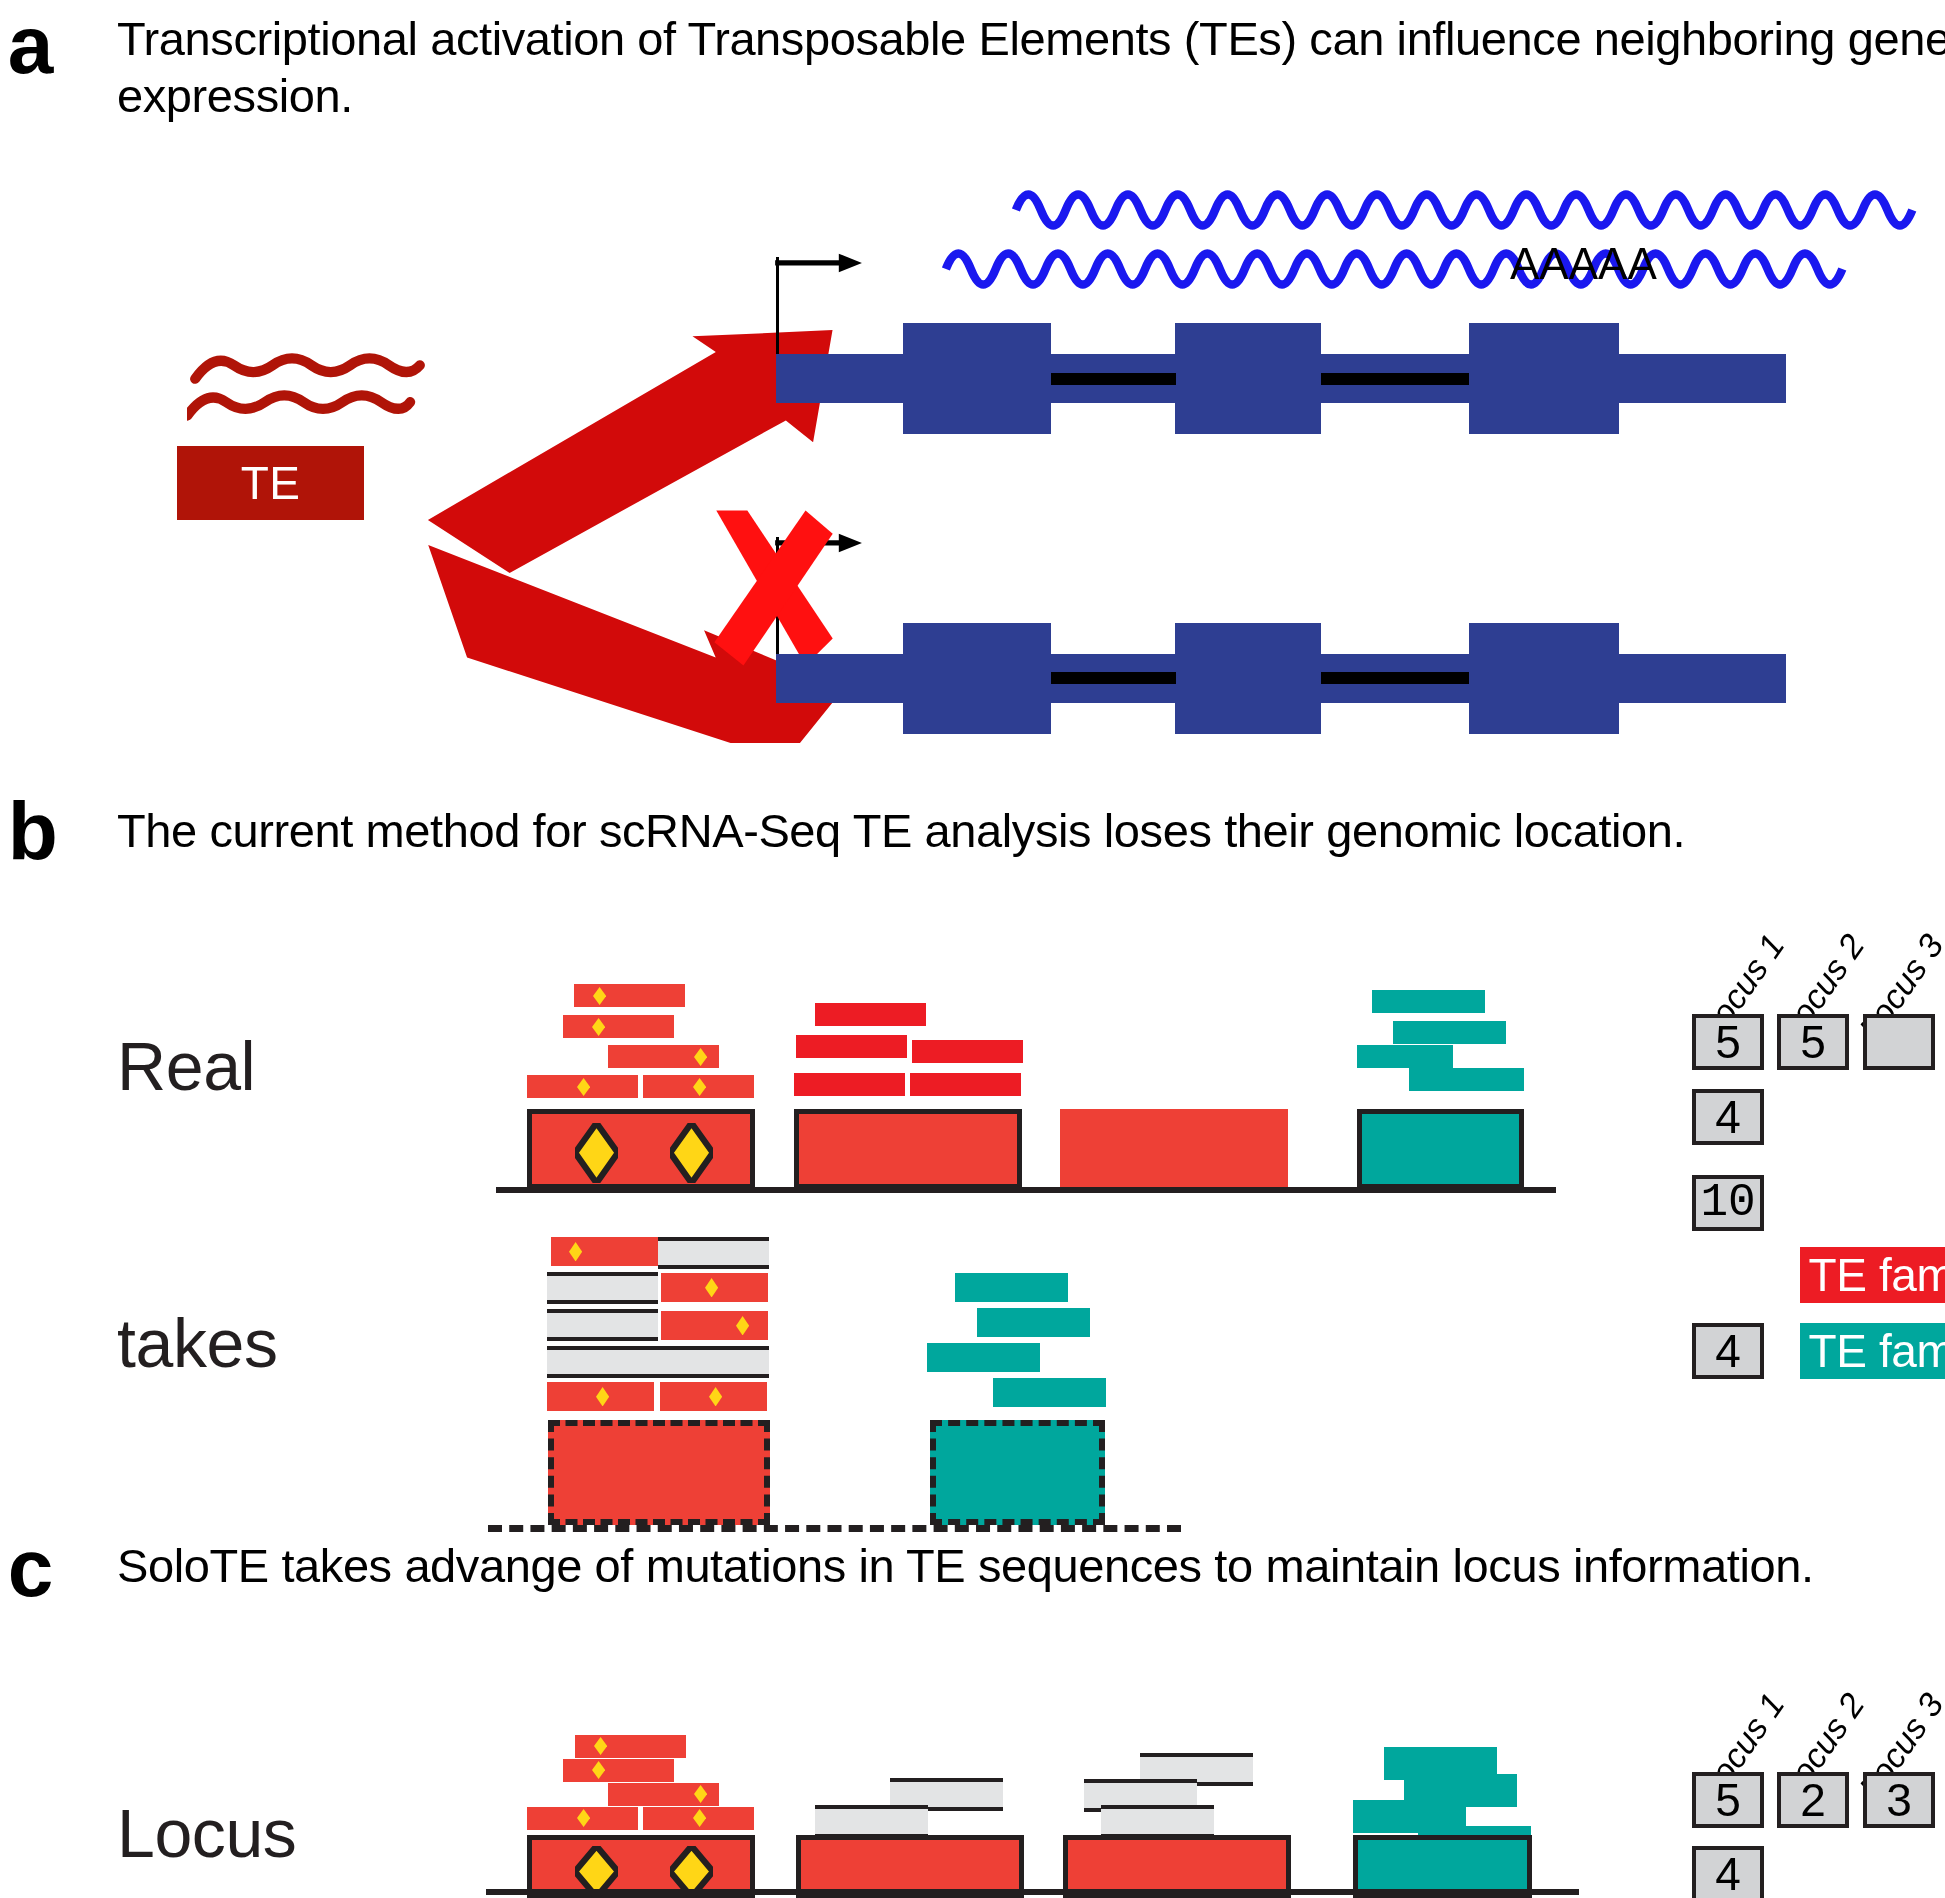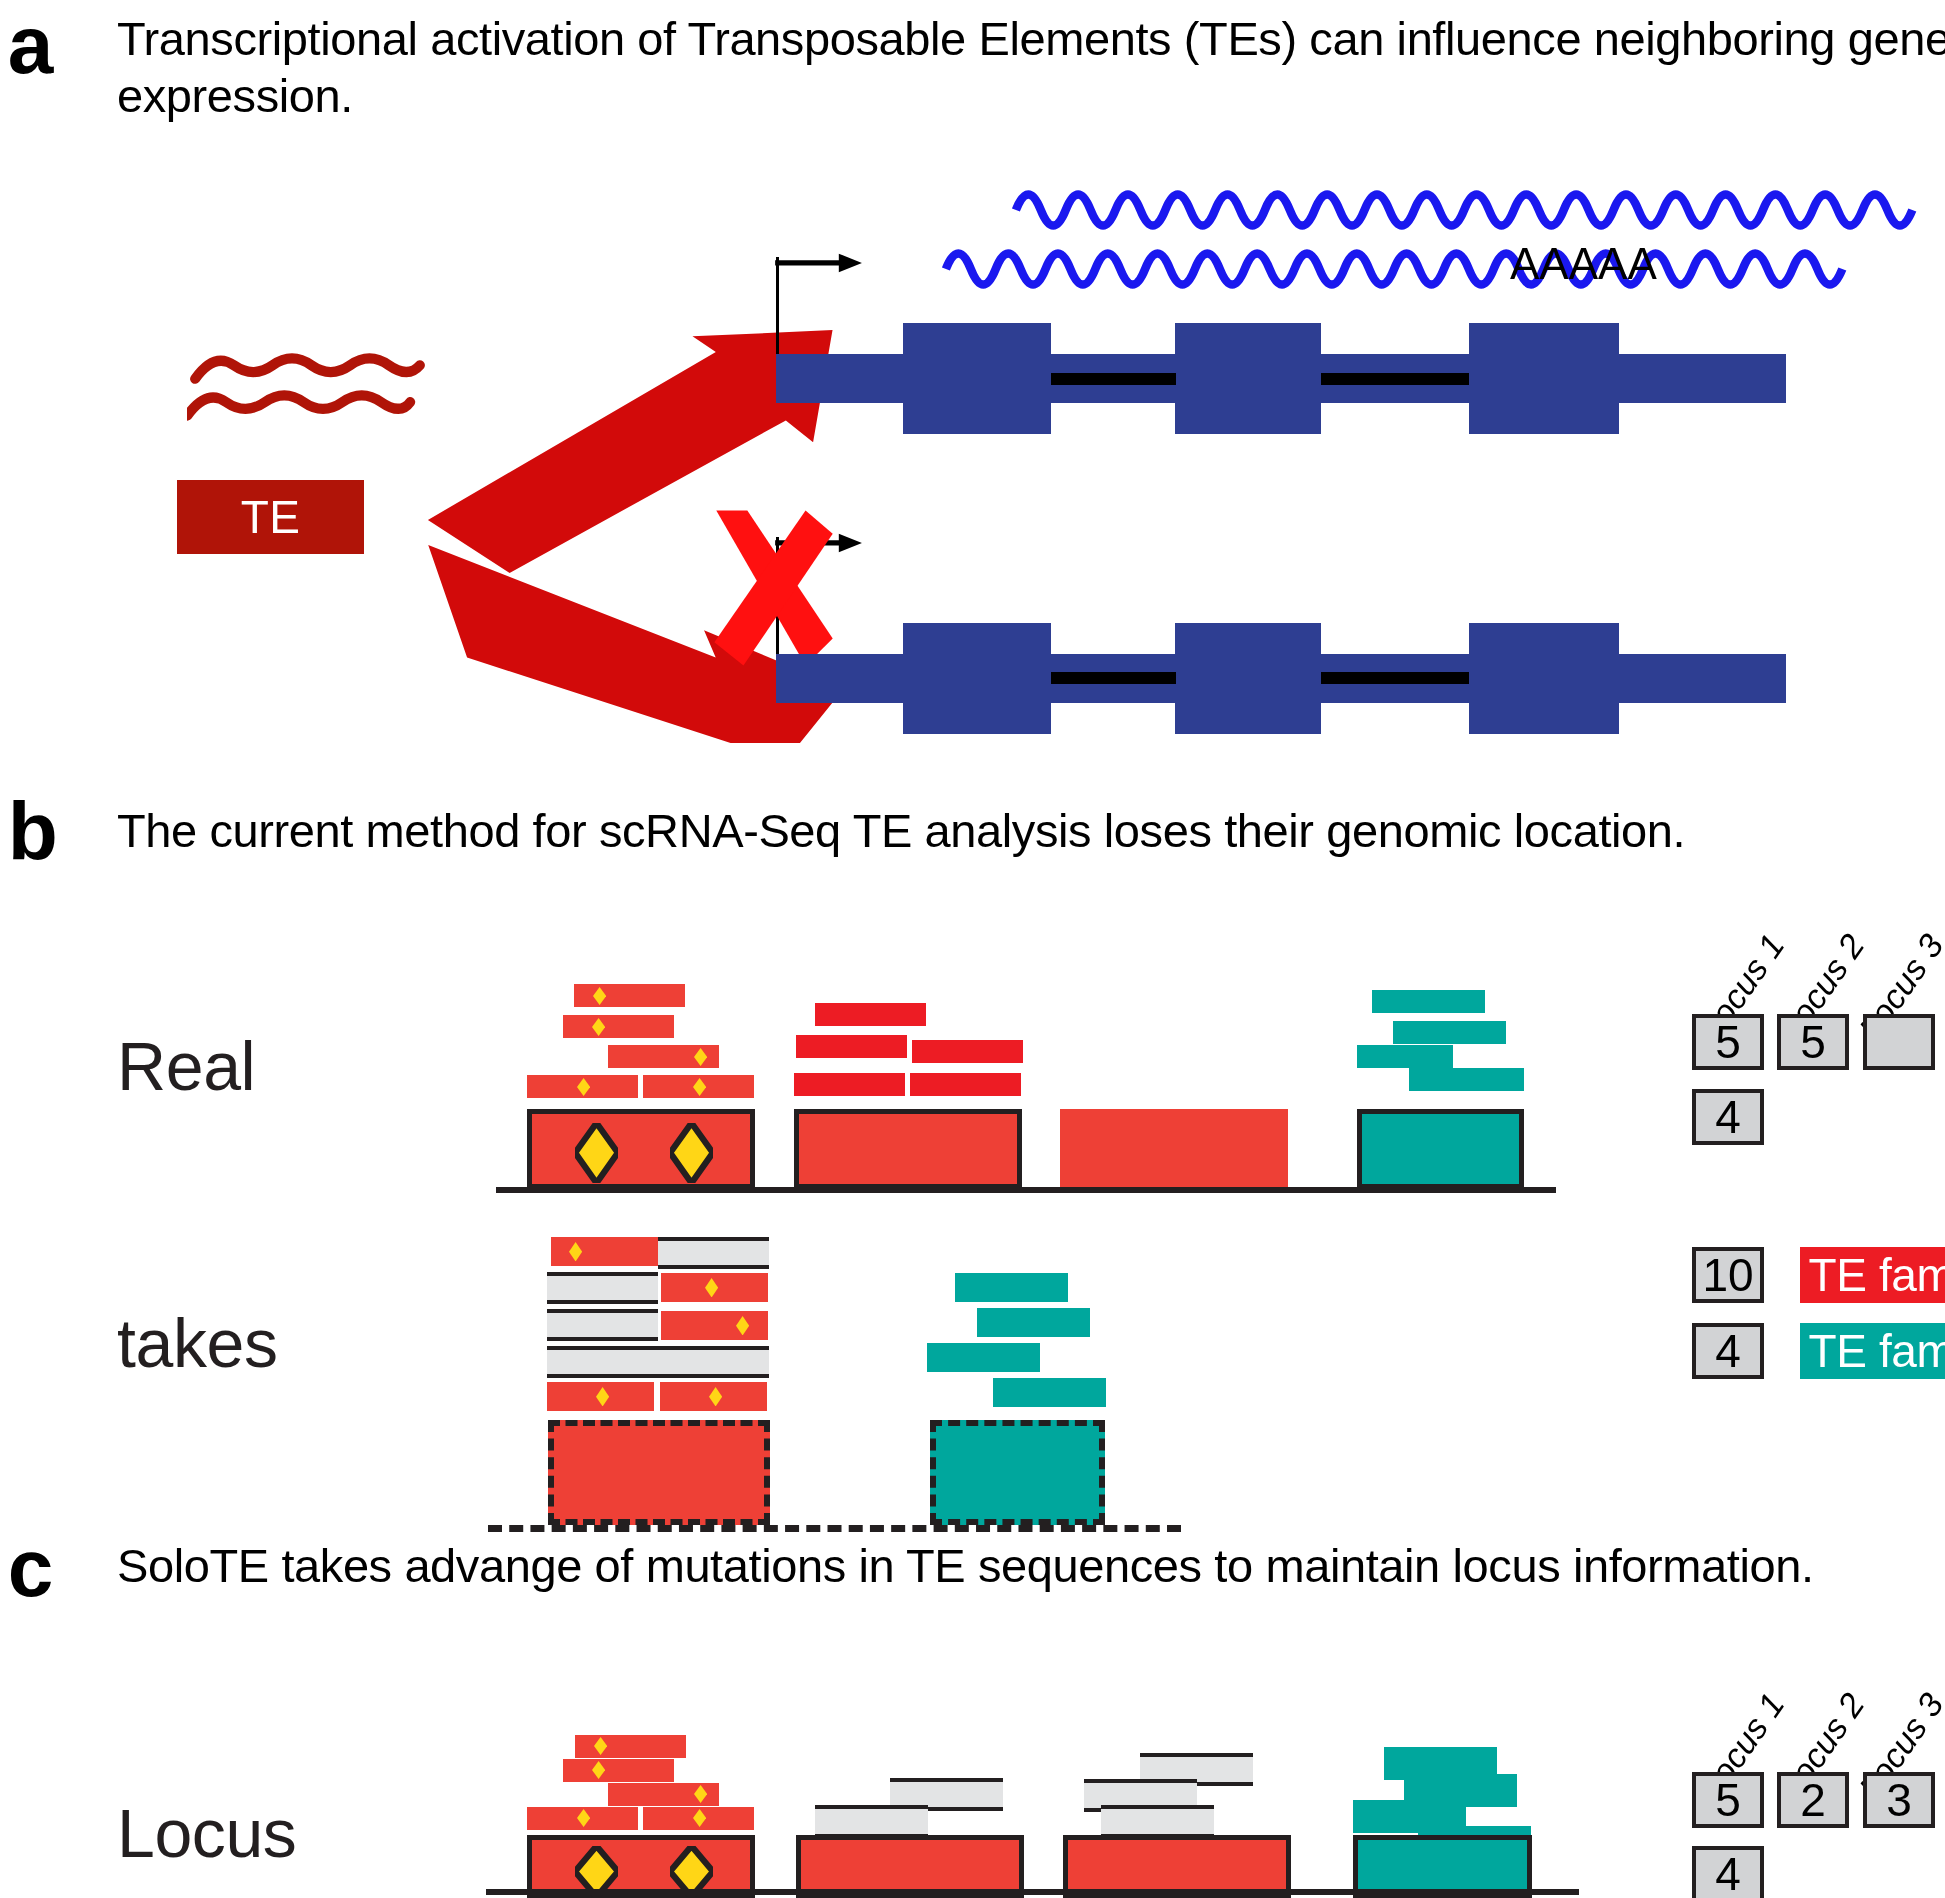--- a/index.html
+++ b/index.html
@@ -72,21 +72,21 @@
 <body>
 
 <div class="abs panel-letter" style="left:7.8px;top:3.9px;">a</div>
 <div class="abs panel-title" style="left:117px;top:9.7px;width:2023px;">Transcriptional activation of Transposable Elements (TEs) can influence neighboring gene expression.</div>
 
 <svg class="abs" style="left:187px;top:342px;" width="241" height="93" viewBox="0 0 620 240">
   <path d="M20 95 Q 70 25 120 60 T 220 60 T 320 60 T 420 60 T 520 60 T 600 60" fill="none" stroke="#B01408" stroke-width="26" stroke-linecap="round"></path>
   <path d="M0 190 Q 50 120 100 155 T 200 155 T 300 155 T 400 155 T 500 155 T 575 155" fill="none" stroke="#B01408" stroke-width="26" stroke-linecap="round"></path>
 </svg>
 
-<div class="abs te-box" style="left:177px;top:480px;width:187px;height:74px;">TE</div>
+<div class="abs te-box" style="left:177px;top:446px;width:187px;height:74px;">TE</div>
 
 <svg class="abs" style="left:420px;top:327px;" width="436" height="249" viewBox="0 0 1120 640">
   <polygon points="20,620 760,80 700,30 1060,10 1010,370 940,300 230,790" fill="#D20A0A" transform="scale(1,0.8)"></polygon>
 </svg>
 
 <svg class="abs" style="left:420px;top:541px;" width="436" height="202" viewBox="0 0 1120 520">
   <polygon points="20,10 760,300 730,230 1090,380 880,640 860,540 120,300" fill="#D20A0A"></polygon>
 </svg>
 
 <svg class="abs" style="left:1012px;top:171px;" width="926" height="78" viewBox="0 0 2380 200">
@@ -230,21 +230,21 @@
 <div class="pileup fam1 dashed" style="left:548px;top:1420px;width:222px;height:105px;"></div>
 
 <div class="read fam2" style="left:955px;top:1273px;width:113px;height:29px;"></div>
 <div class="read fam2" style="left:977px;top:1308px;width:113px;height:29px;"></div>
 <div class="read fam2" style="left:927px;top:1343px;width:113px;height:29px;"></div>
 <div class="read fam2" style="left:993px;top:1378px;width:113px;height:29px;"></div>
 <div class="pileup fam2 dashed" style="left:930px;top:1420px;width:175px;height:105px;"></div>
 
 <div class="baseline dashed" style="left:488px;top:1525px;width:693px;"></div>
 
-<div class="count-box" style="left:1692px;top:1247px;width:72px;height:56px;">10</div>
+<div class="count-box" style="left:1692px;top:1175px;width:72px;height:56px;font-family:Liberation Mono, monospace;">10</div>
 <div class="fam-chip c1" style="left:1800px;top:1247px;width:280px;height:56px;">TE family 1</div>
 <div class="count-box" style="left:1692px;top:1323px;width:72px;height:56px;">4</div>
 <div class="fam-chip c2" style="left:1800px;top:1323px;width:280px;height:56px;">TE family 2</div>
 
 <div class="abs panel-letter" style="left:7.8px;top:1527px;">c</div>
 <div class="abs panel-title" style="left:117px;top:1537px;width:2218px;">SoloTE takes advange of mutations in TE sequences to maintain locus information.</div>
 
 <div class="abs row-label" style="left:117px;top:1794px;">Locus</div>
 
 <div class="read fam1" style="left:575px;top:1735px;width:111px;height:22.6px;">

